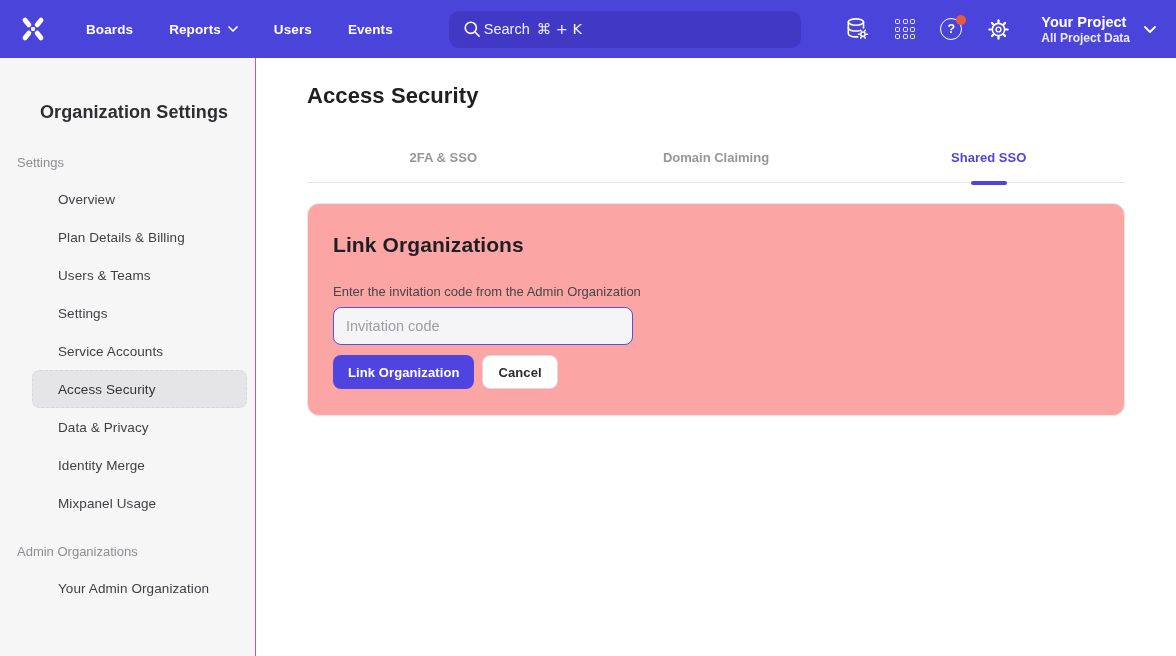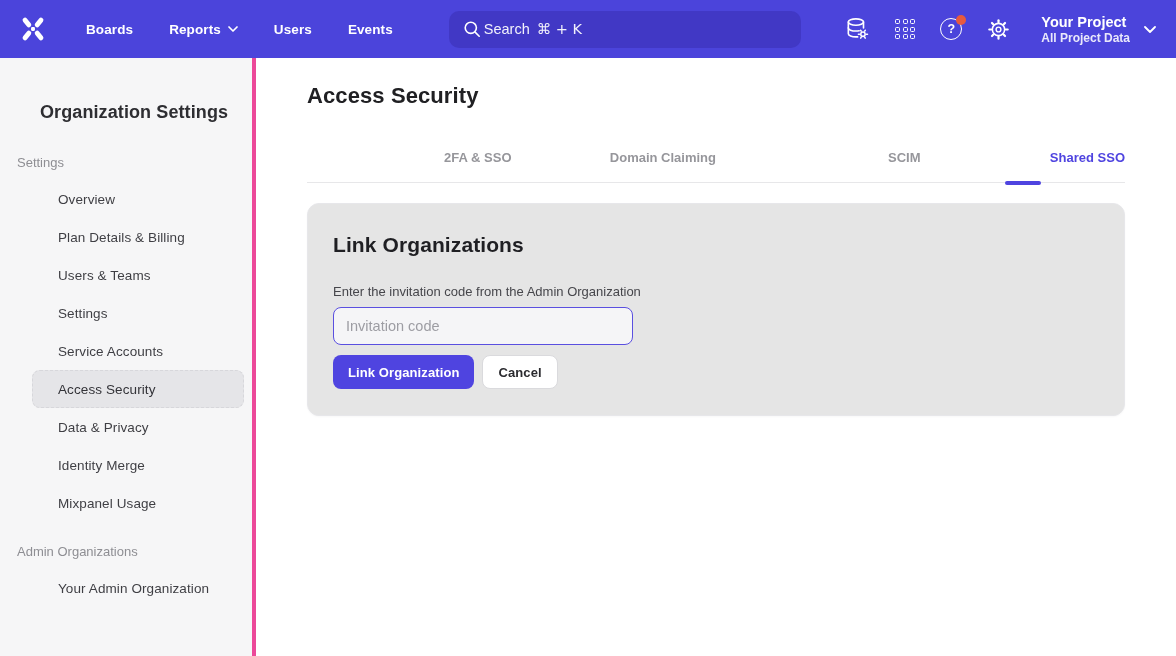--- a/index.html
+++ b/index.html
@@ -54,21 +54,21 @@
   .project-name { font-size: 14.5px; font-weight: 700; line-height: 18px; }
   .project-scope { font-size: 12px; font-weight: 700; color: rgba(255,255,255,0.88); }
 
   
   .shell { display: flex; flex: 1; min-height: 0; }
 
   
   .sidebar {
     width: 256px; flex: 0 0 256px;
     background: var(--sidebar_bg, #f6f6f7);
-    border-right: 4px solid #ec4899;
+    border-right: 1px solid #ec4899;
     padding-top: 44px;
   }
   .sidebar-title {
     font-size: 18px; font-weight: 700; color: #2e2e32;
     margin: 0 0 32px 40px; letter-spacing: 0.1px;
   }
   .section-label { font-size: 13px; color: var(--text_muted, #8e8e93); margin: 0 0 10px 17px; font-weight: 500; }
   .nav-list { list-style: none; margin-bottom: 22px; margin-left: 24px; }
   .side-item {
     height: 38px; margin: 0 8px; padding-left: 26px;
@@ -80,34 +80,34 @@
     background: var(--sidebar_active_bg, #e5e5e8);
     outline: 1px dashed #d7d7db; outline-offset: -1px;
     color: #333338;
   }
 
   
   .main { flex: 1; background: #fff; padding: 25px 0 0 51px; }
   .page-title { font-size: 22px; font-weight: 700; color: #202023; letter-spacing: 0.1px; }
   .tabs { display: flex; width: 818px; margin-top: 31px; border-bottom: 1px solid #e7e7e9; }
   .tab {
-    flex: 1; text-align: right; padding: 10px 0 17px;
+    flex: 1; text-align: center; padding: 10px 0 17px;
     font-size: 13px; font-weight: 600; color: var(--tab_inactive, #96969b);
     cursor: pointer; position: relative;
   }
   .tab.active { color: var(--accent, #4f44e0); }
   .tab.active .tab-underline {
     position: absolute; left: 50%; transform: translateX(-50%); bottom: -3px;
     width: 36px; height: 4px; border-radius: 2px;
     background: var(--accent, #4f44e0);
   }
 
   .card {
     width: 818px; margin-top: 20px;
-    background: #e5e5e5;
+    background: #fca5a5;
     border: 1px solid var(--card_border, #e7e7ea);
     border-radius: 12px;
     box-shadow: 0 1px 2px rgba(0,0,0,0.03);
     padding: 29px 25px 26px;
   }
   .card-title { font-size: 21px; font-weight: 700; color: #1f1f23; margin-bottom: 27px; letter-spacing: 0.1px; }
   .field-label { font-size: 13px; color: #46464b; margin-bottom: 8px; }
   .invite-input {
     width: 300px; height: 38px;
     border: 1.5px solid #5a4fe0; border-radius: 8px;
@@ -257,21 +257,20 @@
         <li class="side-item">Your Admin Organization</li>
       </ul>
     </aside>
 
     <main class="main">
       <h1 class="page-title">Access Security</h1>
 
       <div class="tabs">
         <div class="tab">2FA &amp; SSO</div>
         <div class="tab">Domain Claiming</div>
-        <div class="tab">SCIM</div>
         <div class="tab active">
           <span>Shared SSO</span>
           <span class="tab-underline"></span>
         </div>
       </div>
 
       <section class="card">
         <h2 class="card-title">Link Organizations</h2>
         <div class="field-label">Enter the invitation code from the Admin Organization</div>
         <input class="invite-input" type="text" placeholder="Invitation code" style="">

